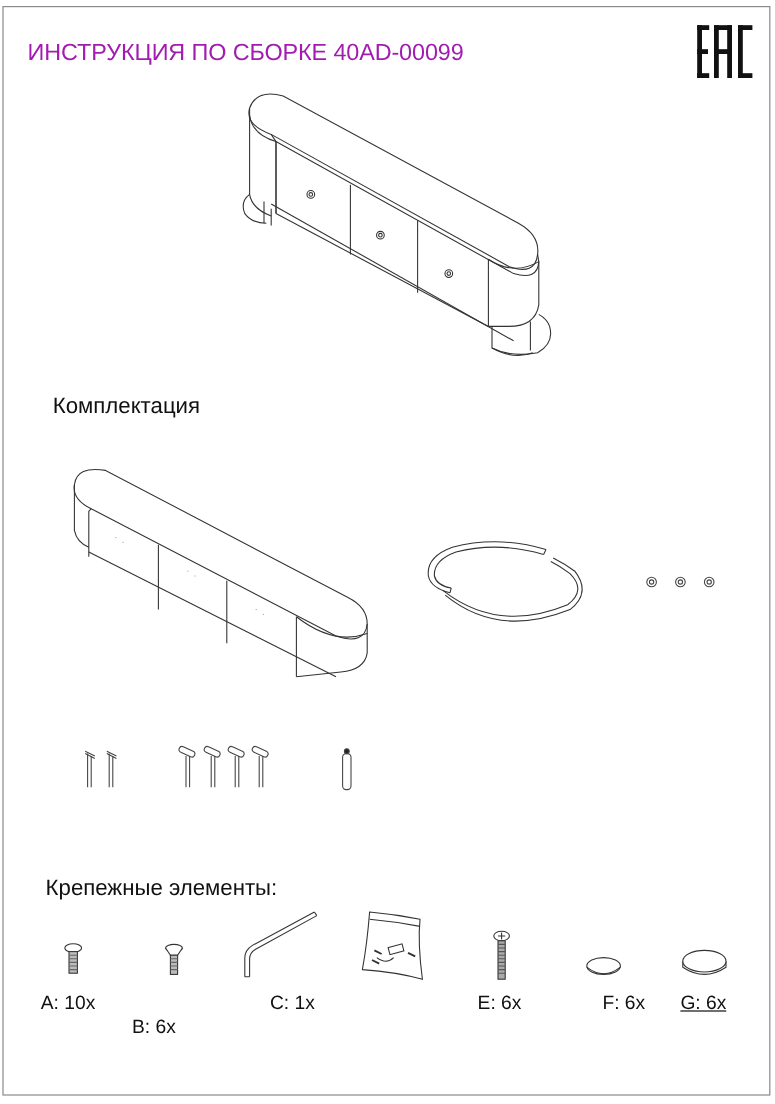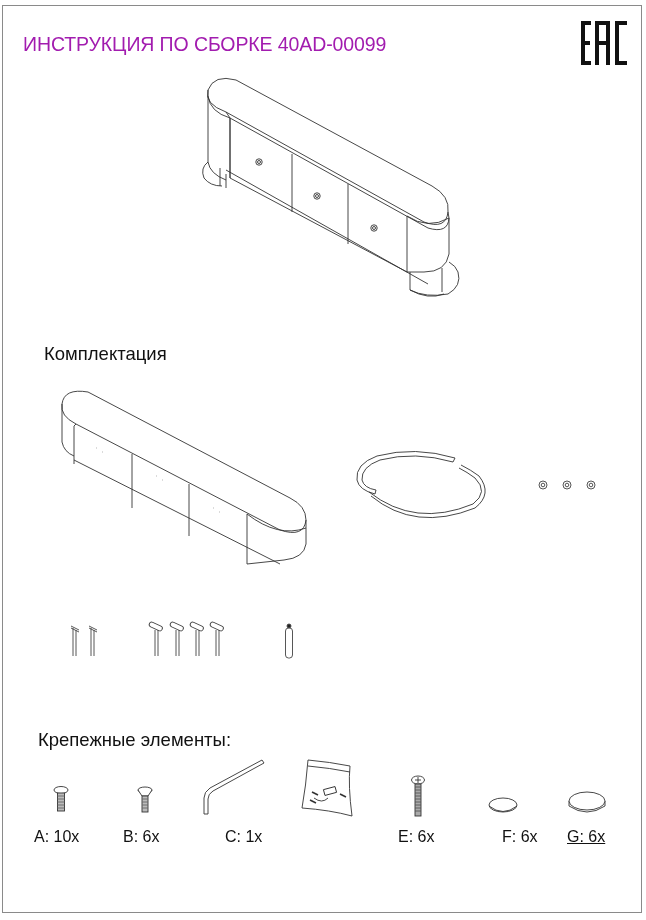--- a/index.html
+++ b/index.html
@@ -1,21 +1,21 @@
 <!DOCTYPE html>
 <html><head>
   <meta charset="utf-8">
   <style>
     html, body { margin: 0; padding: 0; background: #ffffff; }
     body { width: 646px; height: 920px; position: relative; overflow: hidden; font-family: "Liberation Sans", sans-serif; color: #111; }
     .page { position: absolute; left: 2px; top: 5px; width: 640px; height: 908px; border: 1.5px solid #8a8a8a; box-sizing: border-box; background: #fff; }
     .title { position: absolute; left: 23px; top: 33px; font-size: 19.5px; letter-spacing: -0.1px; color: #a21caf; white-space: nowrap; }
     .eac { position: absolute; left: 579px; top: 20px; width: 50px; height: 46px; }
     .section { position: absolute; font-size: 18.5px; color: #111; white-space: nowrap; }
-    .s1 { left: 44px; top: 327px; margin-top: 16px; }
+    .s1 { left: 44px; top: 327px; }
     .s2 { left: 38px; top: 729px; text-align: center; }
     .drawing { position: absolute; }
     .lbl { position: absolute; font-size: 16px; color: #111; white-space: nowrap; top: 828px; }
     svg { overflow: visible; }
   </style>
 </head>
 <body>
 
 <div class="page"></div>
 
@@ -205,17 +205,17 @@
 </svg>
 
 <svg class="drawing" style="left:566px; top:788px; width:42px; height:30px;" viewBox="0 0 42 30">
   <g fill="#fff" stroke="#333" stroke-width="0.9">
     <path d="M3 13 L 3 18 Q 21 30 39 18 L 39 13"></path>
     <ellipse cx="21" cy="13" rx="18" ry="9"></ellipse>
   </g>
 </svg>
 
 <div class="lbl" style="left:34px;">A: 10x</div>
-<div class="lbl" style="left:123px;">B: 6x</div>
+<div class="lbl" style="left:110px;margin-top:20px;">B: 6x</div>
 <div class="lbl" style="left:225px;">C: 1x</div>
 <div class="lbl" style="left:398px;">E: 6x</div>
 <div class="lbl" style="left:502px;text-align:right;">F: 6x</div>
 <div class="lbl" style="left:567px;text-decoration:underline;">G: 6x</div>
 
 </body></html>

